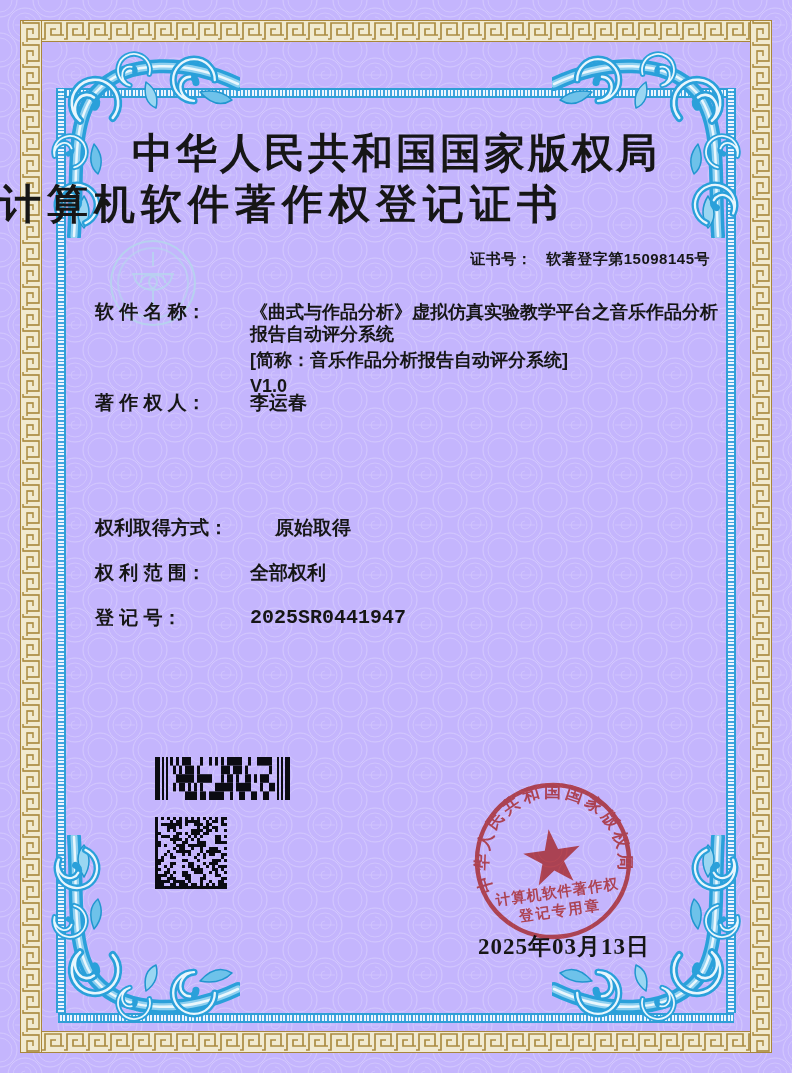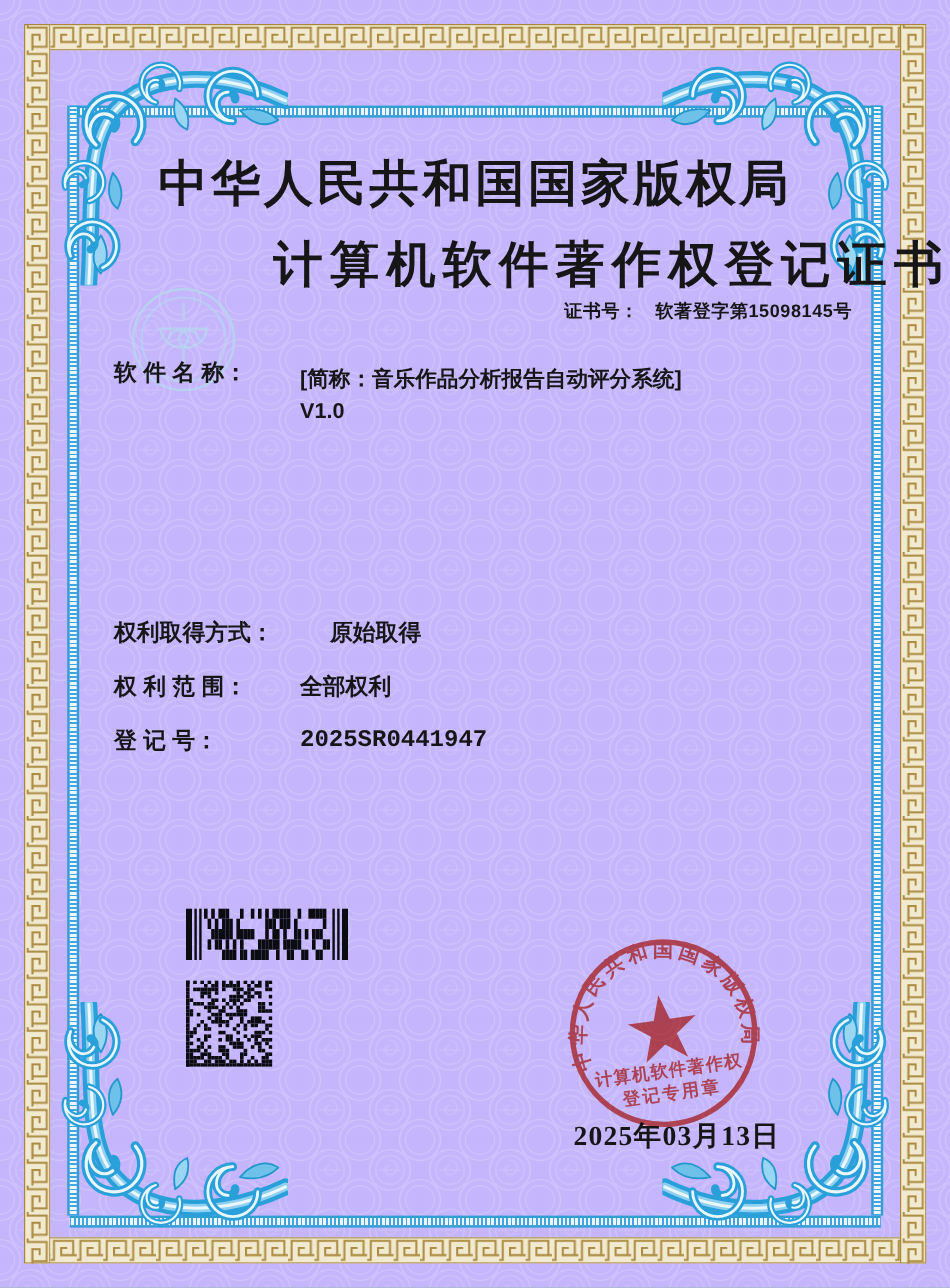--- a/index.html
+++ b/index.html
@@ -24,21 +24,21 @@
   .band-left{left:56px;} .band-right{left:726px;}
   svg.corner{position:absolute;width:190px;height:190px;z-index:2;}
   .corner.tl{left:50px;top:48px;}
   .corner.tr{left:552px;top:48px;transform:scaleX(-1);}
   .corner.bl{left:50px;top:835px;transform:scaleY(-1);}
   .corner.br{left:552px;top:835px;transform:scale(-1,-1);}
   .emblem{left:108px;top:238px;z-index:1;opacity:.8;}
 
   .title1{position:absolute;z-index:3;top:126px;left:0;right:0;text-align:center;
     font-family:"Liberation Serif","DejaVu Serif",serif;font-weight:bold;font-size:41px;letter-spacing:3px;}
-  .title2{position:absolute;z-index:3;top:193px;left:0;right:0;text-align:right;
+  .title2{position:absolute;z-index:3;top:177px;left:0;right:0;text-align:left;
     font-family:"Liberation Serif","DejaVu Serif",serif;font-weight:bold;font-size:41px;letter-spacing:6px;}
   .certno{position:absolute;z-index:3;top:250px;right:82px;font-weight:bold;font-size:15px;letter-spacing:.5px;}
   .certno .v{margin-left:14px;margin-top:24px;}
 
   .row{position:absolute;z-index:3;left:95px;display:flex;font-weight:bold;font-size:19px;line-height:22px;}
   .row .lbl{width:155px;flex:none;}
   .row .val{max-width:470px;}
   .r-name{top:301px;} .r-name .val{font-size:18px;}
   .r-owner{top:392px;}
   .r-acq{top:517px;gap:25px;}
@@ -169,26 +169,31 @@
 
   
   <div class="certno">
     <span>证书号：</span><span class="v">软著登字第15098145号</span>
   </div>
 
   
   <div class="row r-name">
     <span class="lbl">软 件 名 称：</span>
     <span class="val">
+      <div>《曲式与作品分析》虚拟仿真实验教学平台之音乐作品分析报告自动评分系统</div>
       <div class="subline">[简称：音乐作品分析报告自动评分系统]</div>
       <div class="subline">V1.0</div>
     </span>
   </div>
 
   
+  <div class="row r-owner">
+    <span class="lbl">著 作 权 人：</span>
+    <span class="val">李运春</span>
+  </div>
 
   
   <div class="row r-acq">
     <span class="lbl">权利取得方式：</span>
     <span class="val">原始取得</span>
   </div>
 
   
   <div class="row r-scope">
     <span class="lbl">权  利  范  围：</span>

